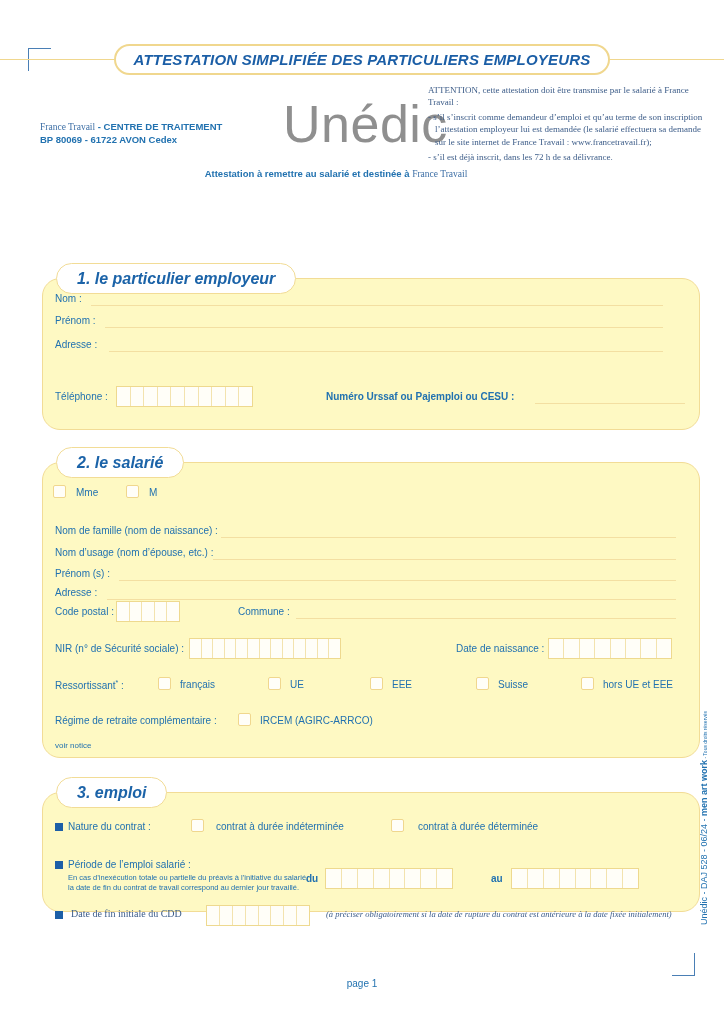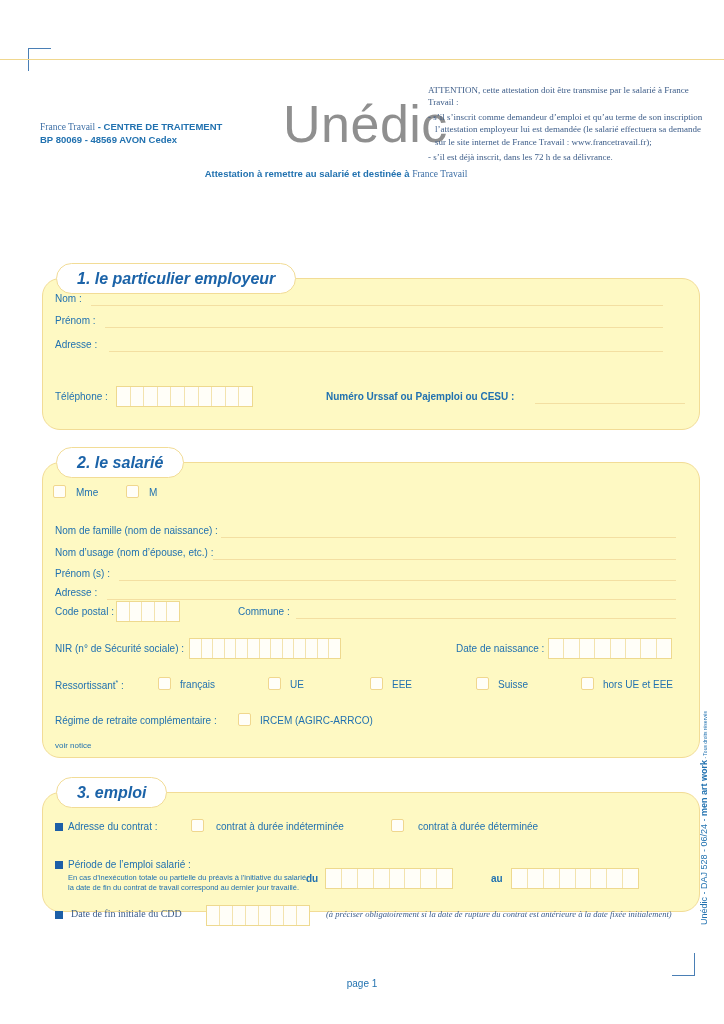--- a/index.html
+++ b/index.html
@@ -77,24 +77,27 @@
 </style>
 </head>
 <body>
 
 <div class="page">
 
   <div class="corner tl"></div>
   <div class="corner br"></div>
 
   <div class="title-rule"></div>
+  <div class="title-pill">
+    <span>ATTESTATION SIMPLIFIÉE DES PARTICULIERS EMPLOYEURS</span>
+  </div>
 
   <div class="org-block">
     <span class="org-serif">France Travail</span><span class="org-bold"> - CENTRE DE TRAITEMENT</span><br>
-    <span class="org-bold">BP 80069 - 48569 AVON Cedex</span>
+    <span class="org-bold">BP 80069 - 61722 AVON Cedex</span>
   </div>
 
   <div class="logo">Unédic</div>
 
   <div class="attention">
     <div>ATTENTION, cette attestation doit être transmise par le salarié à France Travail :</div>
     <div class="item">- s’il s’inscrit comme demandeur d’emploi et qu’au terme de son inscription l’attestation employeur lui est demandée (le salarié effectuera sa demande sur le site internet de France Travail : www.francetravail.fr);</div>
     <div class="item">- s’il est déjà inscrit, dans les 72 h de sa délivrance.</div>
   </div>
 
@@ -213,21 +216,21 @@
 
     <span class="lbl small-i" style="left:12px;top:278px;font-size:8px;">voir notice</span>
   </div>
 
   <div class="sect" style="top:792px;height:120px;">
     <div class="sect-pill">
       <span>3. emploi</span>
     </div>
 
     <div class="sq-bullet" style="left:12px;top:30px;"></div>
-    <span class="lbl" style="left:25px;top:28px;">Adresse du contrat :</span>
+    <span class="lbl" style="left:25px;top:28px;">Nature du contrat :</span>
     <div class="checkbox" style="left:148px;top:26px;"></div>
     <span class="lbl" style="left:173px;top:28px;">contrat à durée indéterminée</span>
     <div class="checkbox" style="left:348px;top:26px;"></div>
     <span class="lbl" style="left:375px;top:28px;">contrat à durée déterminée</span>
 
     <div class="sq-bullet" style="left:12px;top:68px;"></div>
     <span class="lbl" style="left:25px;top:66px;">Période de l’emploi salarié :</span>
     <span class="lbl small-i" style="left:25px;top:80px;">En cas d’inexécution totale ou partielle du préavis à l’initiative du salarié,</span>
     <span class="lbl small-i" style="left:25px;top:90px;">la date de fin du contrat de travail correspond au dernier jour travaillé.</span>
 

